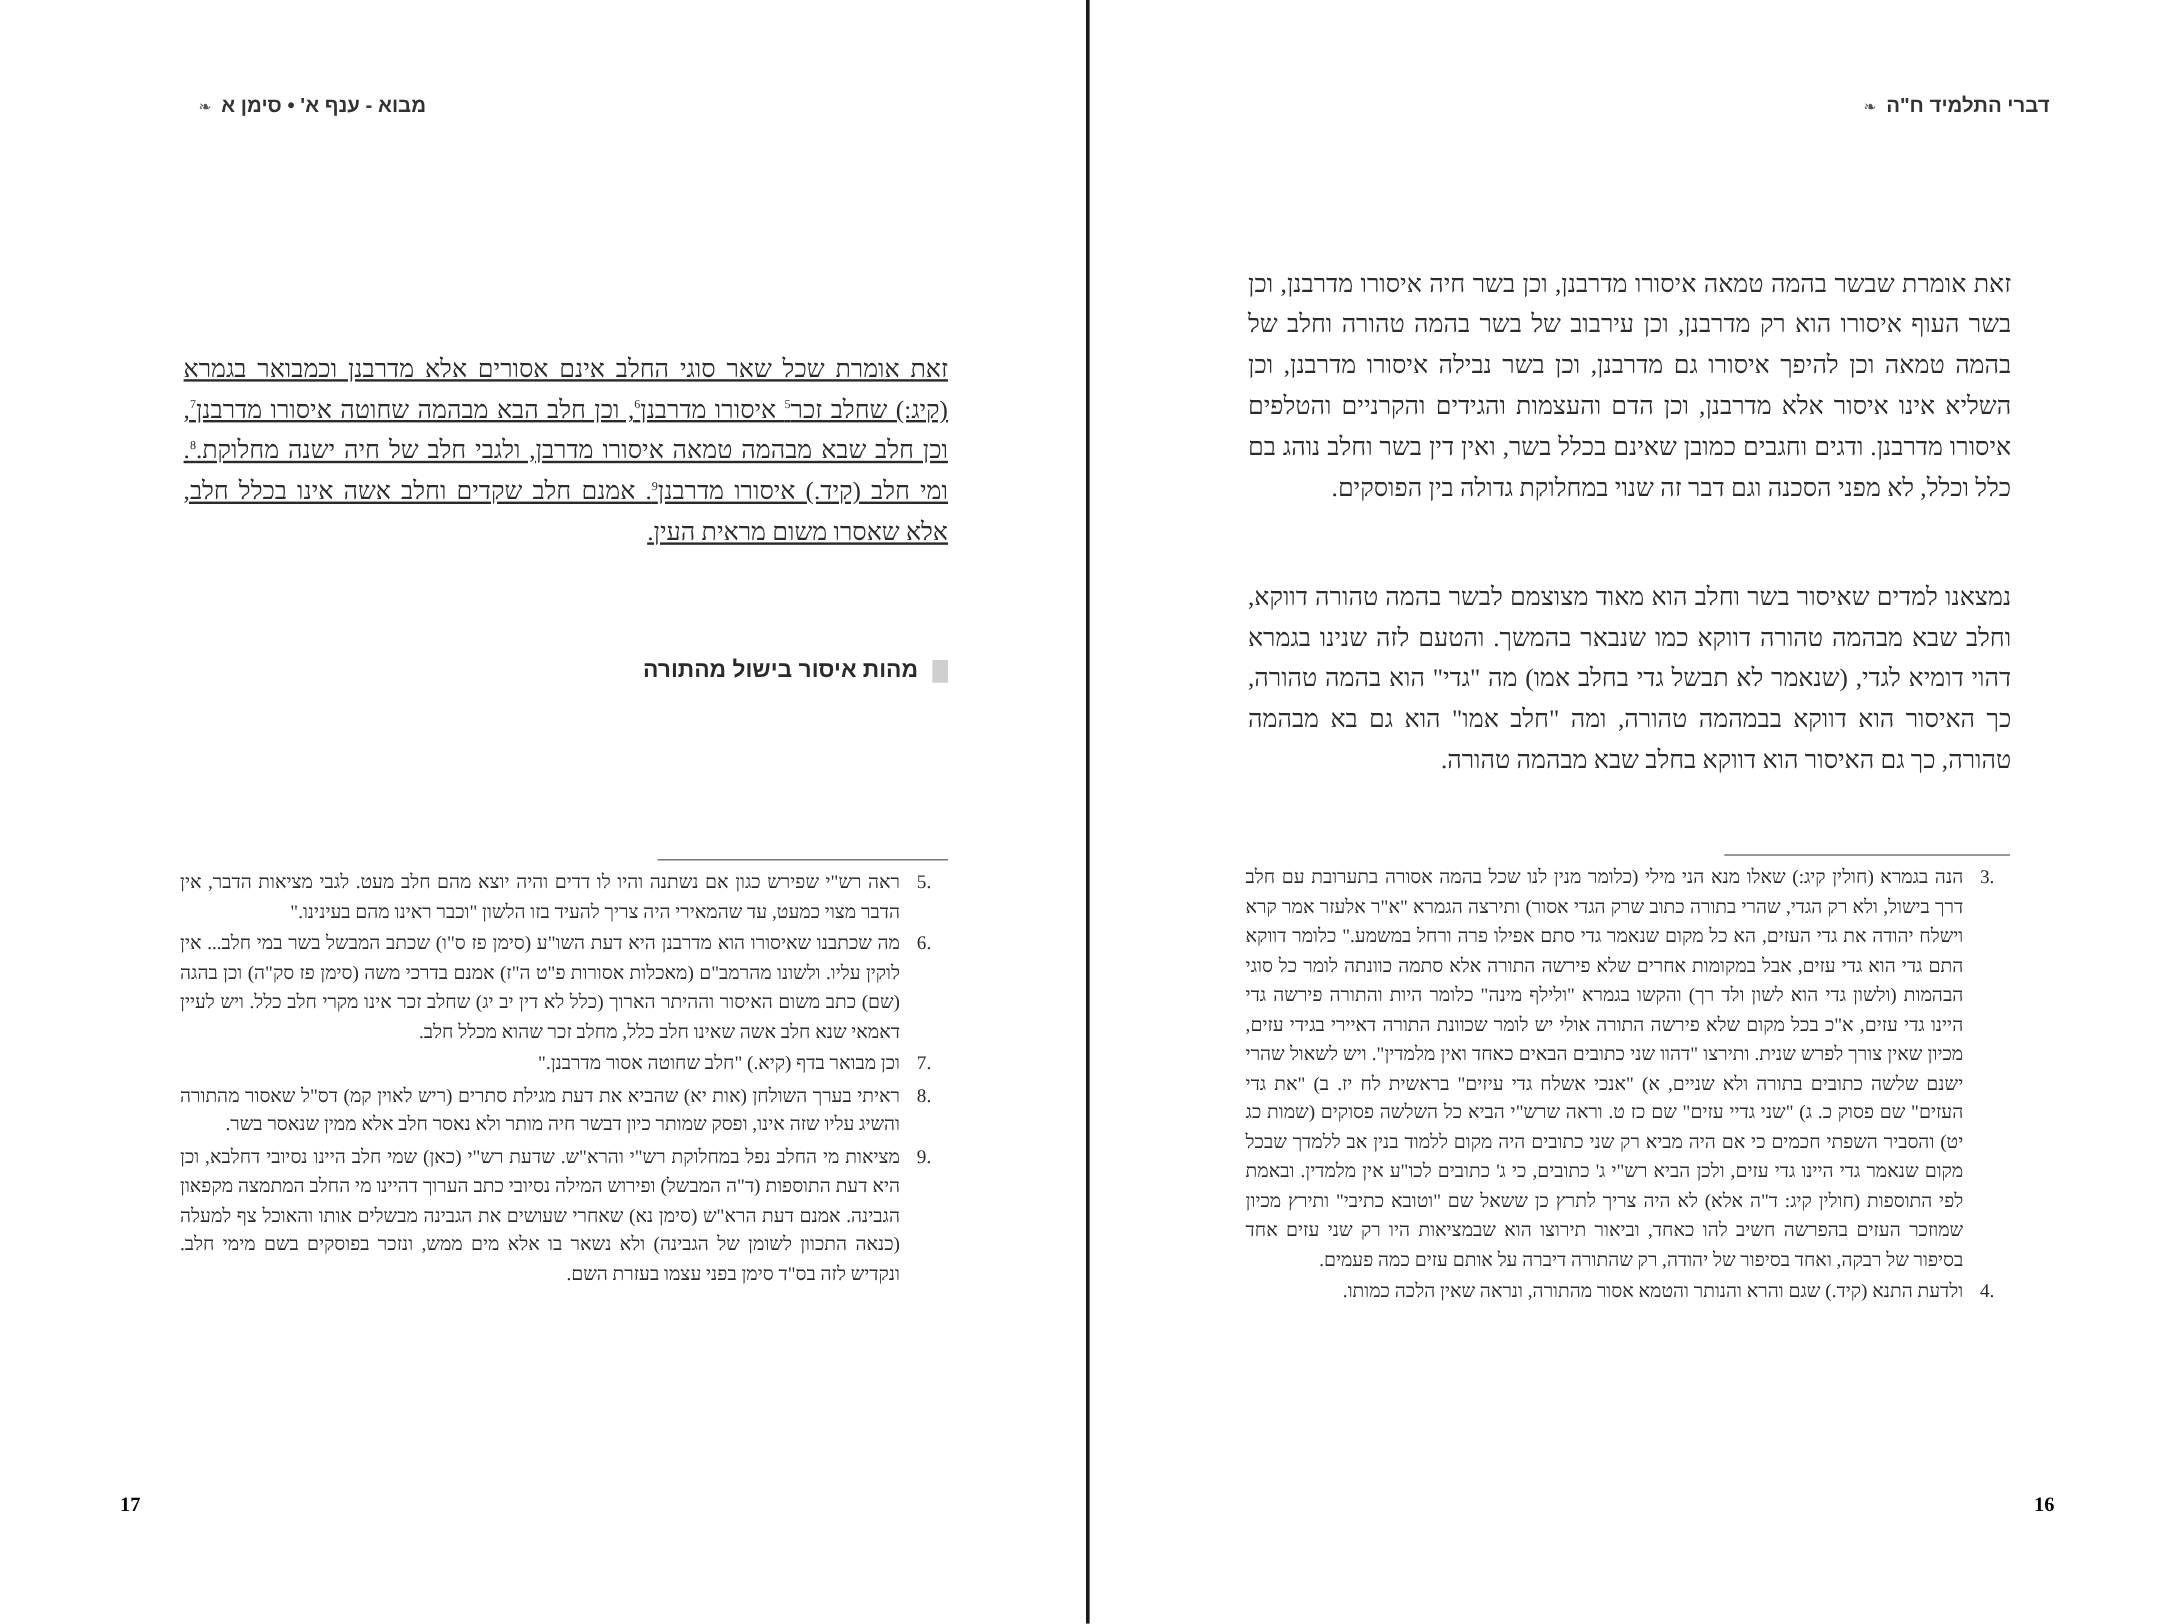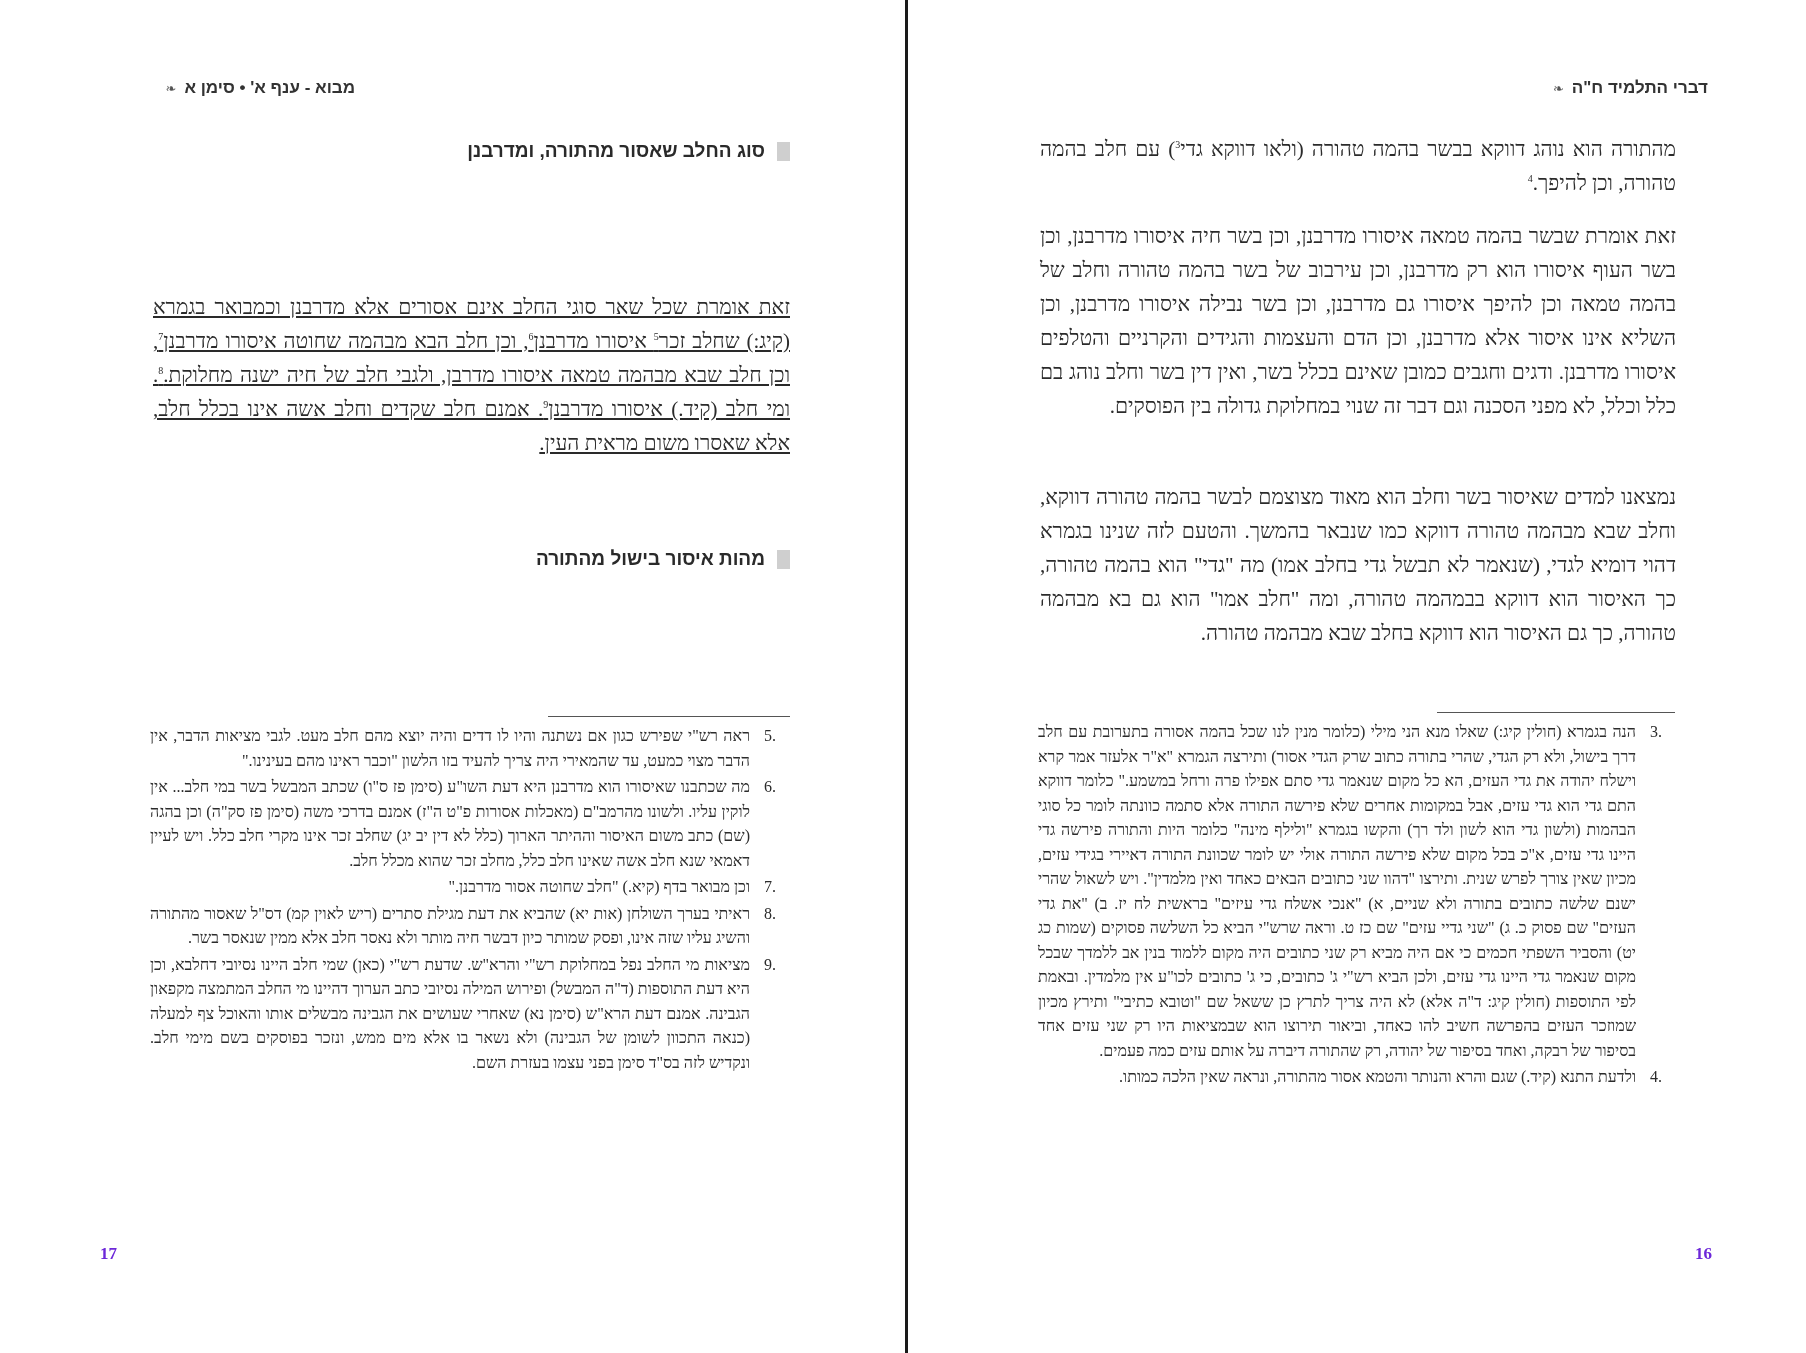--- a/index.html
+++ b/index.html
@@ -30,38 +30,32 @@
   sup { font-size:10px; line-height:0; }
 
   .fn-rule { position:absolute; height:1px; background:#555; }
   .footnotes { position:absolute; font-family:"Liberation Serif", serif; font-size:16px; line-height:24.5px;
                color:#2b2b2b; }
   .fn { display:flex; direction:rtl; margin:0 0 2px 0; }
   .fn-num { width:40px; flex:none; text-align:center; }
   .fn-text { flex:1; text-align:justify; text-align-last:right; }
 
   .page-number { position:absolute; top:1244px; font-family:"Liberation Serif", serif; font-weight:bold;
-                 font-size:17px; color:#6d28d9; }
+                 font-size:17px; color:#000000; }
 </style>
 </head>
 <body>
 
 <div class="spread">
 
   <div class="page left">
     <div class="running-head">
       <span>מבוא - ענף א' • סימן א</span><span class="ornament">❧</span>
     </div>
 
-    <div class="textcol" style="top:140px;">
-      <h2 class="section-heading">
-        <span class="heading-marker"></span>
-        <span>סוג החלב שאסור מהתורה, ומדרבנן</span>
-      </h2>
-    </div>
 
 
     <div class="textcol" style="top:290px;text-decoration:underline;">
       <p class="para"><span>זאת אומרת שכל שאר סוגי החלב אינם אסורים אלא מדרבנן וכמבואר בגמרא (קיג:) שחלב זכר</span><sup>5</sup><span> איסורו מדרבנן</span><sup>6</sup><span>, וכן חלב הבא מבהמה שחוטה איסורו מדרבנן</span><sup>7</sup><span>, וכן חלב שבא מבהמה טמאה איסורו מדרבן, ולגבי חלב של חיה ישנה מחלוקת.</span><sup>8</sup><span>. ומי חלב (קיד.) איסורו מדרבנן</span><sup>9</sup><span>. אמנם חלב שקדים וחלב אשה אינו בכלל חלב, אלא שאסרו משום מראית העין.</span></p>
     </div>
 
     <div class="textcol" style="top:548px;">
       <h2 class="section-heading">
         <span class="heading-marker"></span>
         <span>מהות איסור בישול מהתורה</span>
@@ -97,23 +91,20 @@
     <div class="page-number" style="left:100px;">17</div>
   </div>
 
   <div class="divider"></div>
 
   <div class="page right">
     <div class="running-head">
       <span>דברי התלמיד ח"ה</span><span class="ornament">❧</span>
     </div>
 
-    <div class="textcol" style="top:132px;">
-      <p class="para"><span>מהתורה הוא נוהג דווקא בבשר בהמה טהורה (ולאו דווקא גדי</span><sup>3</sup><span>) עם חלב בהמה טהורה, וכן להיפך.</span><sup>4</sup></p>
-    </div>
 
     <div class="textcol" style="top:219px;">
       <p class="para">זאת אומרת שבשר בהמה טמאה איסורו מדרבנן, וכן בשר חיה איסורו מדרבנן, וכן בשר העוף איסורו הוא רק מדרבנן, וכן עירבוב של בשר בהמה טהורה וחלב של בהמה טמאה וכן להיפך איסורו גם מדרבנן, וכן בשר נבילה איסורו מדרבנן, וכן השליא אינו איסור אלא מדרבנן, וכן הדם והעצמות והגידים והקרניים והטלפים איסורו מדרבנן. ודגים וחגבים כמובן שאינם בכלל בשר, ואין דין בשר וחלב נוהג בם כלל וכלל, לא מפני הסכנה וגם דבר זה שנוי במחלוקת גדולה בין הפוסקים.</p>
     </div>
 
     <div class="textcol" style="top:480px;">
       <p class="para">נמצאנו למדים שאיסור בשר וחלב הוא מאוד מצוצמם לבשר בהמה טהורה דווקא, וחלב שבא מבהמה טהורה דווקא כמו שנבאר בהמשך. והטעם לזה שנינו בגמרא דהוי דומיא לגדי, (שנאמר לא תבשל גדי בחלב אמו) מה "גדי" הוא בהמה טהורה, כך האיסור הוא דווקא בבמהמה טהורה, ומה "חלב אמו" הוא גם בא מבהמה טהורה, כך גם האיסור הוא דווקא בחלב שבא מבהמה טהורה.</p>
     </div>
 
     <div class="fn-rule" style="left:529px; top:712px; width:238px;"></div>

